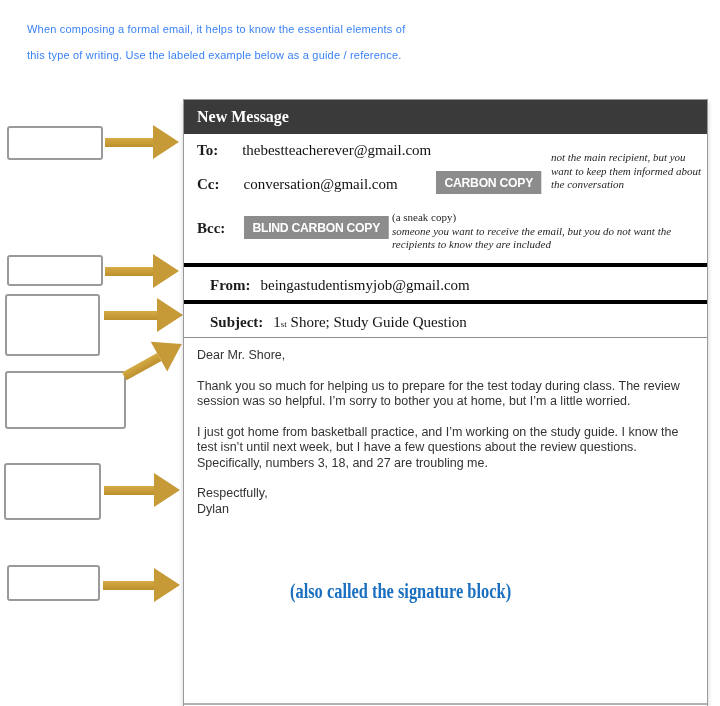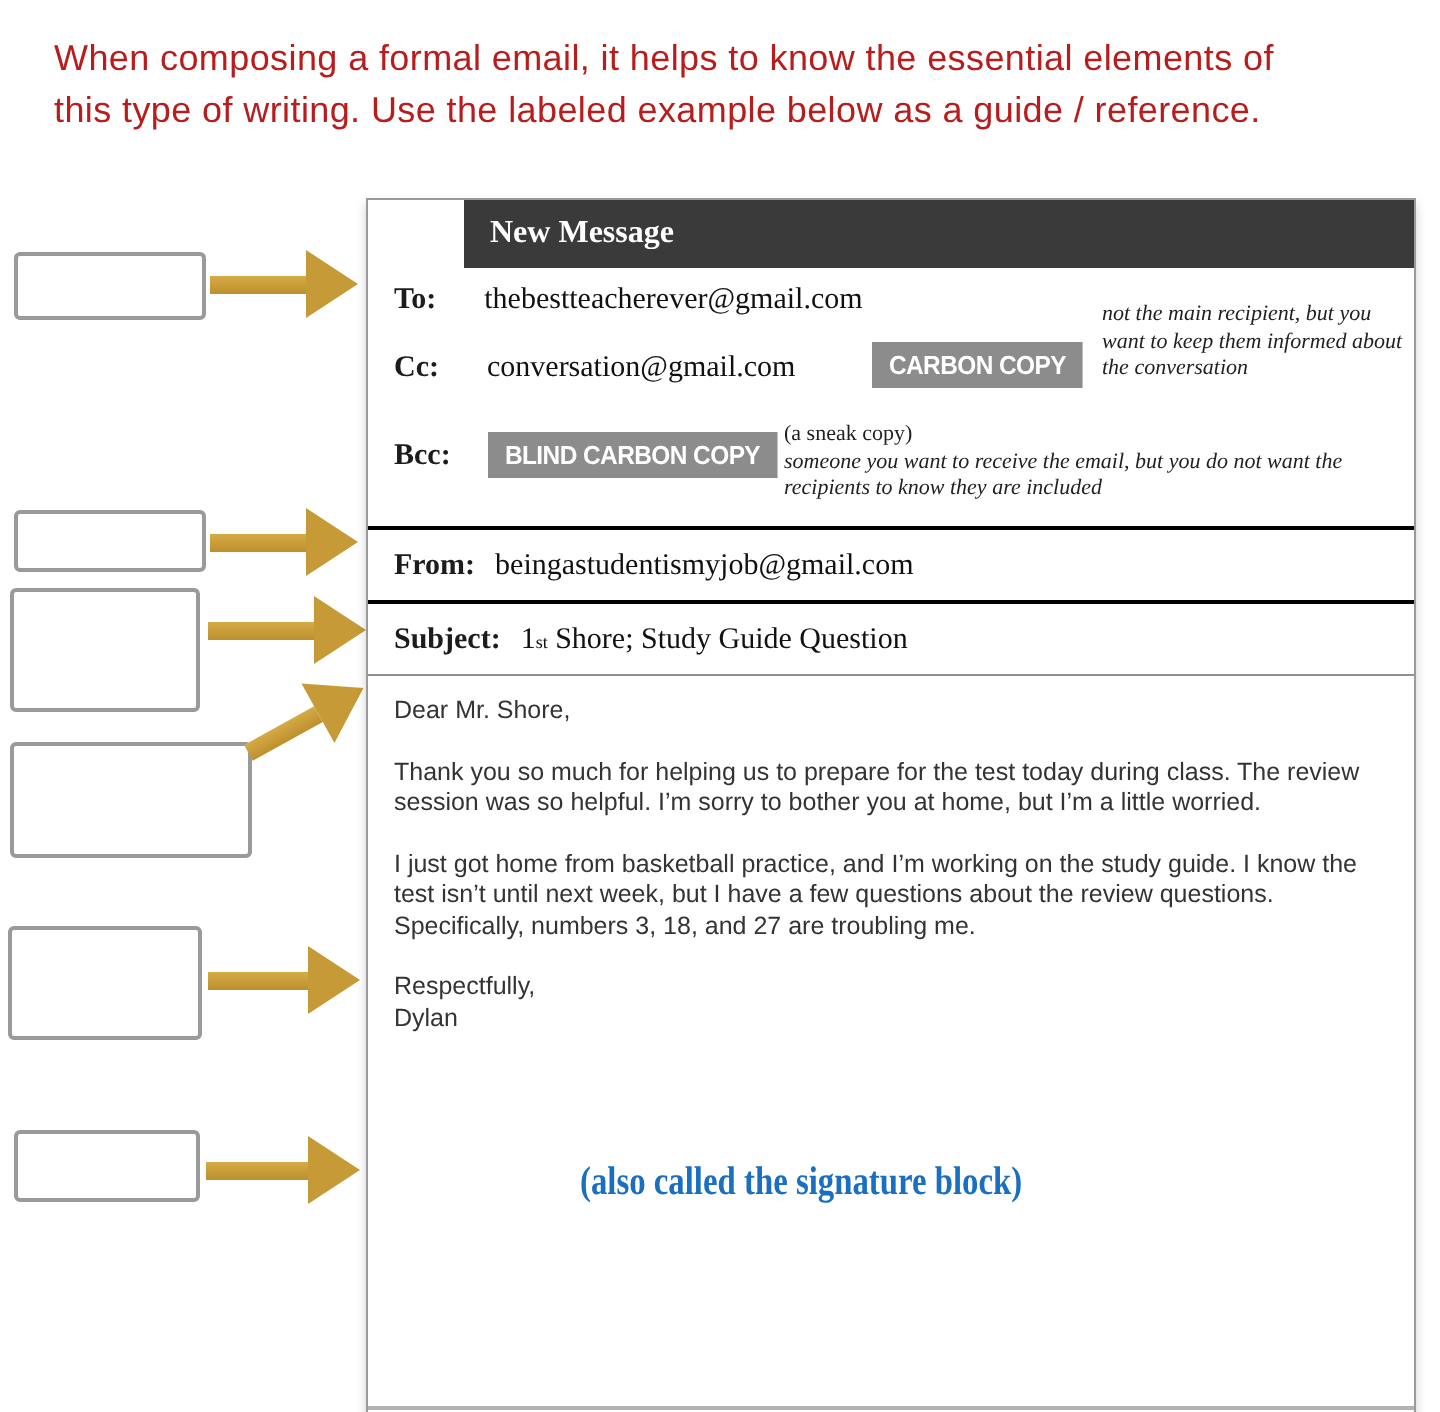--- a/index.html
+++ b/index.html
@@ -2,29 +2,29 @@
 <html><head>
 <meta charset="utf-8">
 <style>
   * { margin:0; padding:0; box-sizing:border-box; }
   html,body { width:720px; height:706px; background:#ffffff; overflow:hidden;
               font-family:"Liberation Sans", sans-serif; }
   #canvas { position:relative; width:720px; height:706px; background:#fff; }
 
   
   .intro { position:absolute; left:27px; top:16px; width:680px;
-           font-size:18px; line-height:26px; color:#b91c1c; letter-spacing:.2px; }
+           font-size:11px; line-height:26px; color:#3b82f6; letter-spacing:.2px; }
 
   
   .panel { position:absolute; left:183px; top:99px; width:525px;
            background:#fff; border:1px solid #9a9a9a;
            box-shadow:0 3px 5px rgba(0,0,0,.18); }
   .panel-header { height:34px; background:#3a3a3a; color:#fff;
                   font-family:"Liberation Serif", serif; font-weight:bold;
-                  font-size:16px; line-height:34px; padding-left:13px;margin-left:48px; }
+                  font-size:16px; line-height:34px; padding-left:13px; }
 
   .serif { font-family:"Liberation Serif", serif; }
   .fieldlabel { font-weight:bold; color:#1c1c1c; }
   .fieldvalue { color:#111; }
 
   .recipients { position:relative; height:129px; font-size:15px; }
   .row-to  { position:absolute; left:13px; top:8px;  }
   .row-cc  { position:absolute; left:13px; top:42px; }
   .row-bcc { position:absolute; left:13px; top:86px; }
   .row-to .fieldvalue, .row-cc .fieldvalue { margin-left:24px; }
@@ -35,22 +35,22 @@
            white-space:nowrap; transform:scaleX(.94); transform-origin:left; }
   .badge-cc  { left:252px; top:37px; }
   .badge-bcc { left:60px;  top:82px; }
 
   .note { font-family:"Liberation Serif", serif; font-style:italic;
           font-size:11px; line-height:13.5px; color:#1f1f1f; }
   .note-cc  { position:absolute; left:367px; top:17px; width:152px; }
   .note-bcc { position:absolute; left:208px; top:77px; width:310px; }
   .note-plain { font-style:normal; display:block; }
 
-  .frow { height:37px; border-top:2px solid #000000; font-size:15px;
-          line-height:36px; padding-left:13px; }
+  .frow { height:37px; border-top:4px solid #000000; font-size:15px;
+          line-height:36px; padding-left:26px; }
   .frow .fieldvalue { margin-left:10px; }
   .sub-ord { font-size:9px; vertical-align:baseline; }
 
   
   .mailbody { position:relative; border-top:1px solid #8f8f8f; height:366px;
               padding:10px 14px 0 13px; font-size:12.5px; line-height:15.5px;
               color:#333; }
   .mailbody p { margin-bottom:15px; }
   .mailbody .closing { margin-bottom:0; }
   .sig-note { position:absolute; left:106px; top:246px;

